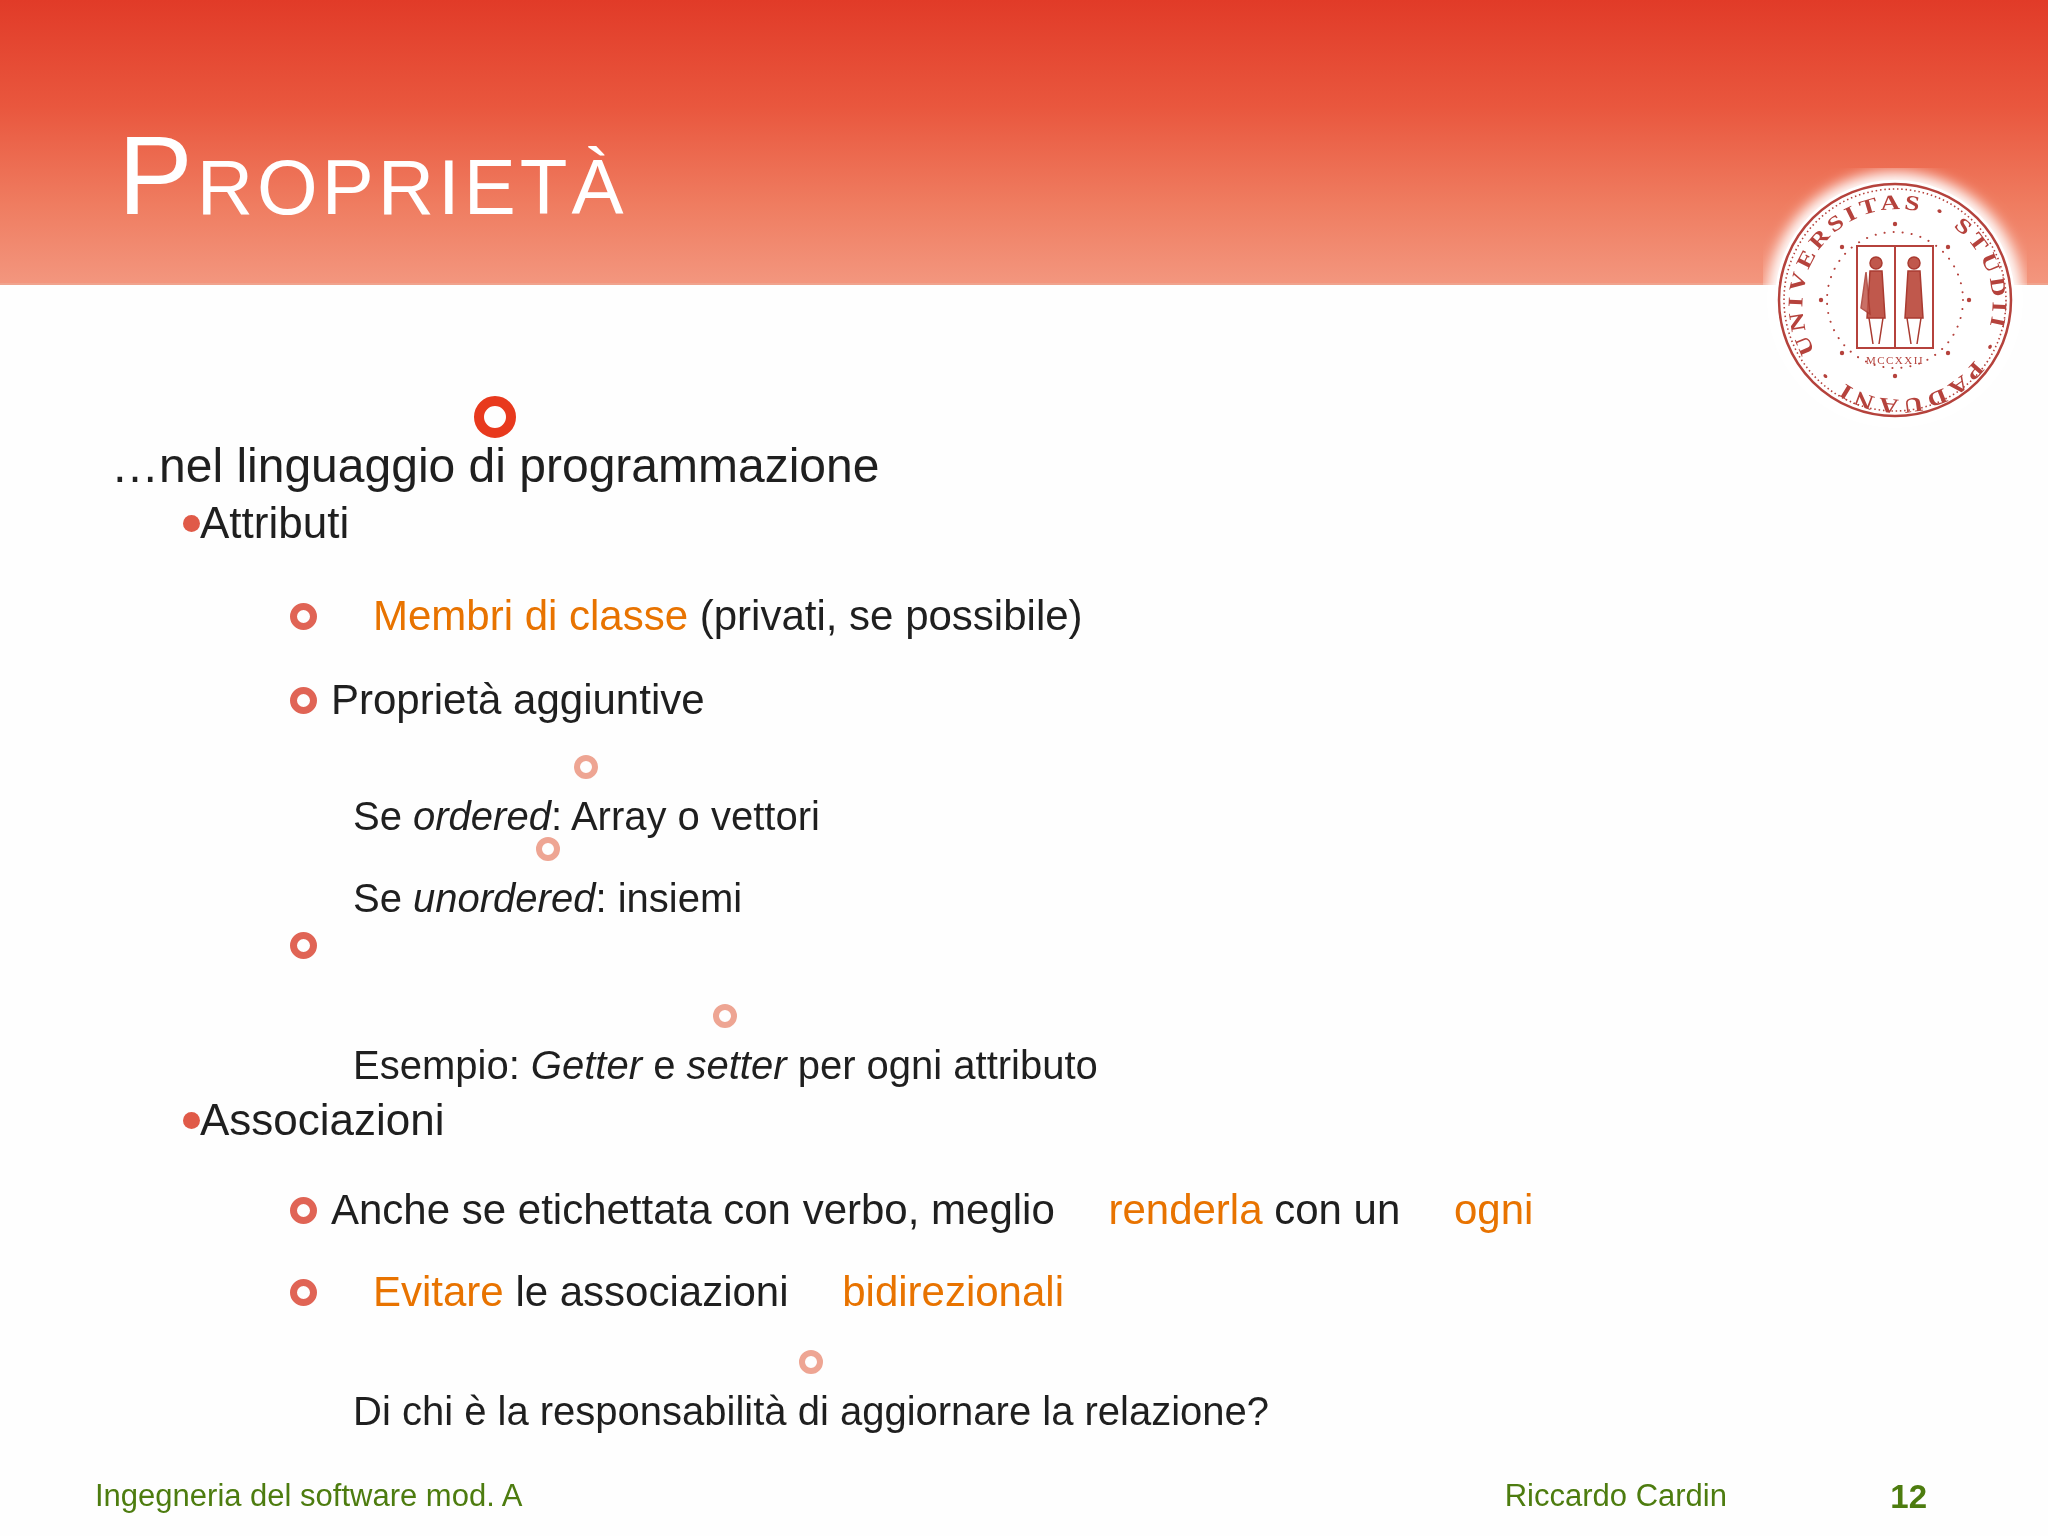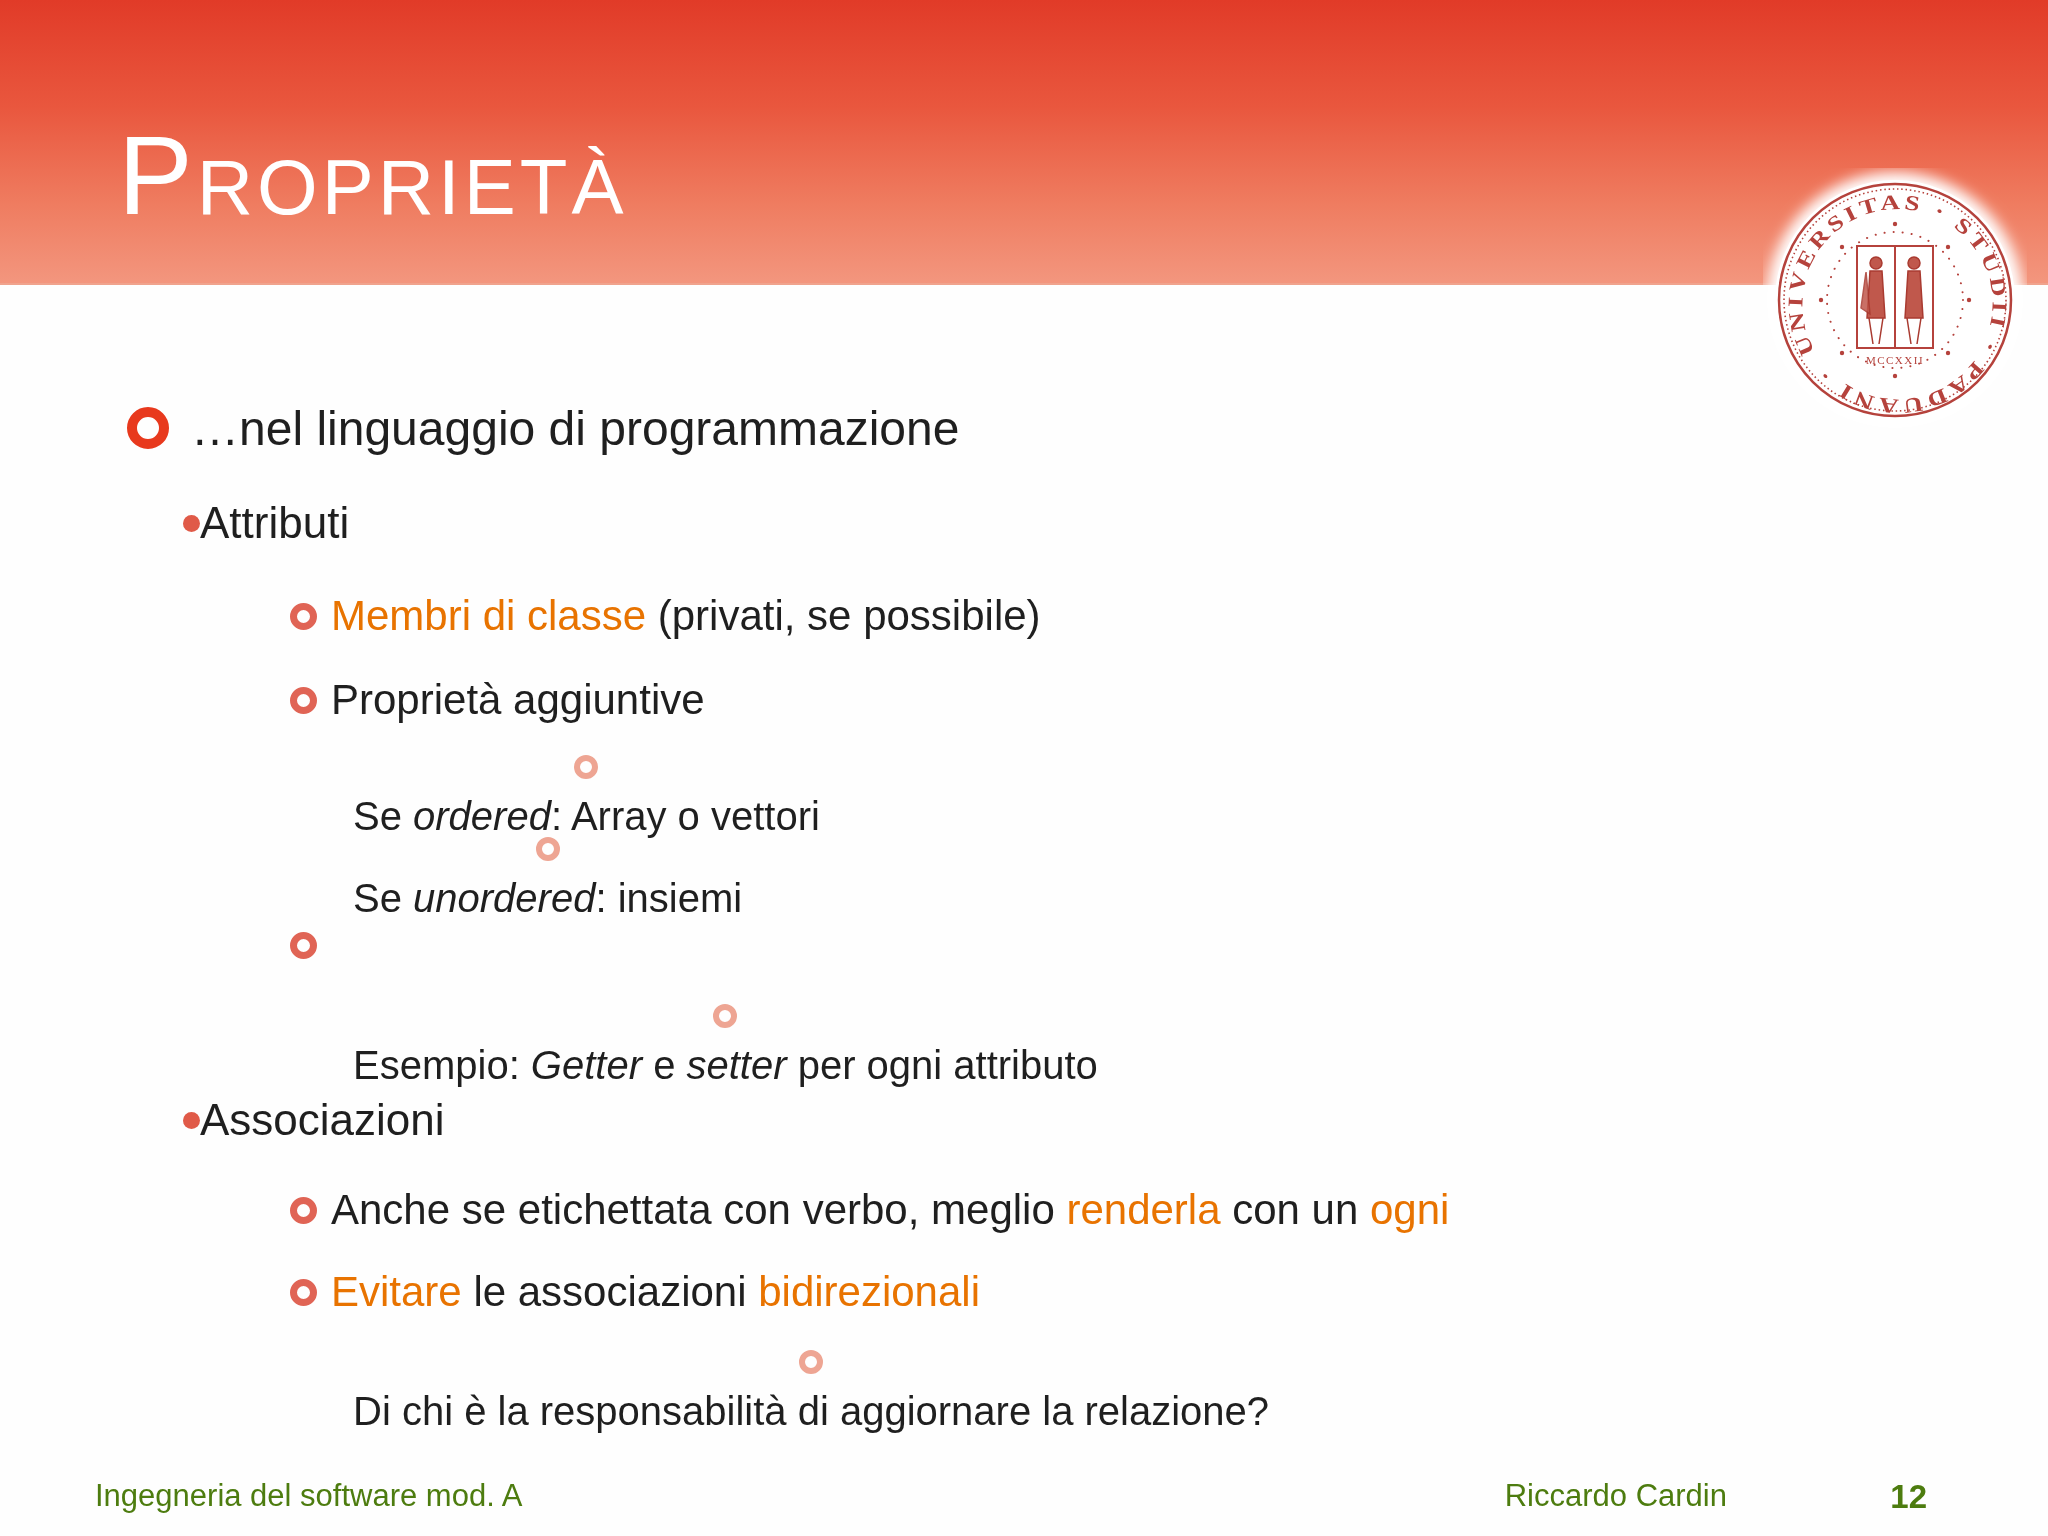--- a/index.html
+++ b/index.html
@@ -16,29 +16,29 @@
   .title{
     position:absolute;left:118px;top:120px;line-height:1;
     font-size:112px;font-variant:small-caps;letter-spacing:4px;
     color:#ffffff;font-weight:400;white-space:nowrap;
   }
   
   .seal{position:absolute;left:1763px;top:168px;width:264px;height:264px;}
   
   .row{position:absolute;display:flex;align-items:center;white-space:pre;}
   .row .txt{white-space:pre;}
-  .l1   {left:127px;height:64px;font-size:48px;gap:22px;}
+  .l1   {left:111px;height:64px;font-size:48px;flex-direction:column;}
   .sub  {left:183px;height:60px;font-size:44px;gap:0;}
   .l2   {left:290px;height:52px;font-size:42px;gap:14px;}
   .l3   {left:353px;height:50px;font-size:40px;gap:15px;flex-direction:column;}
   .b1{flex:0 0 auto;width:22px;height:22px;border:10px solid #e8391d;border-radius:50%;}
   .bdot{flex:0 0 auto;width:17px;height:17px;background:#e05a48;border-radius:50%;}
   .b2{flex:0 0 auto;width:13px;height:13px;border:7px solid #e06455;border-radius:50%;}
   .b3{flex:0 0 auto;width:12px;height:12px;border:6px solid #eea593;border-radius:50%;}
-  .orange{color:#e87300;}
+  .orange{color:#e87300;margin-left:42px;}
   .it{font-style:italic;}
   
   .footer-item{position:absolute;top:1478px;font-size:31px;color:#4d7c0f;white-space:nowrap;}
   .f-course{left:95px;}
   .f-author{right:321px;}
   .f-page{right:121px;font-weight:bold;font-size:33px;}
 </style>
 </head>
 <body>
 

